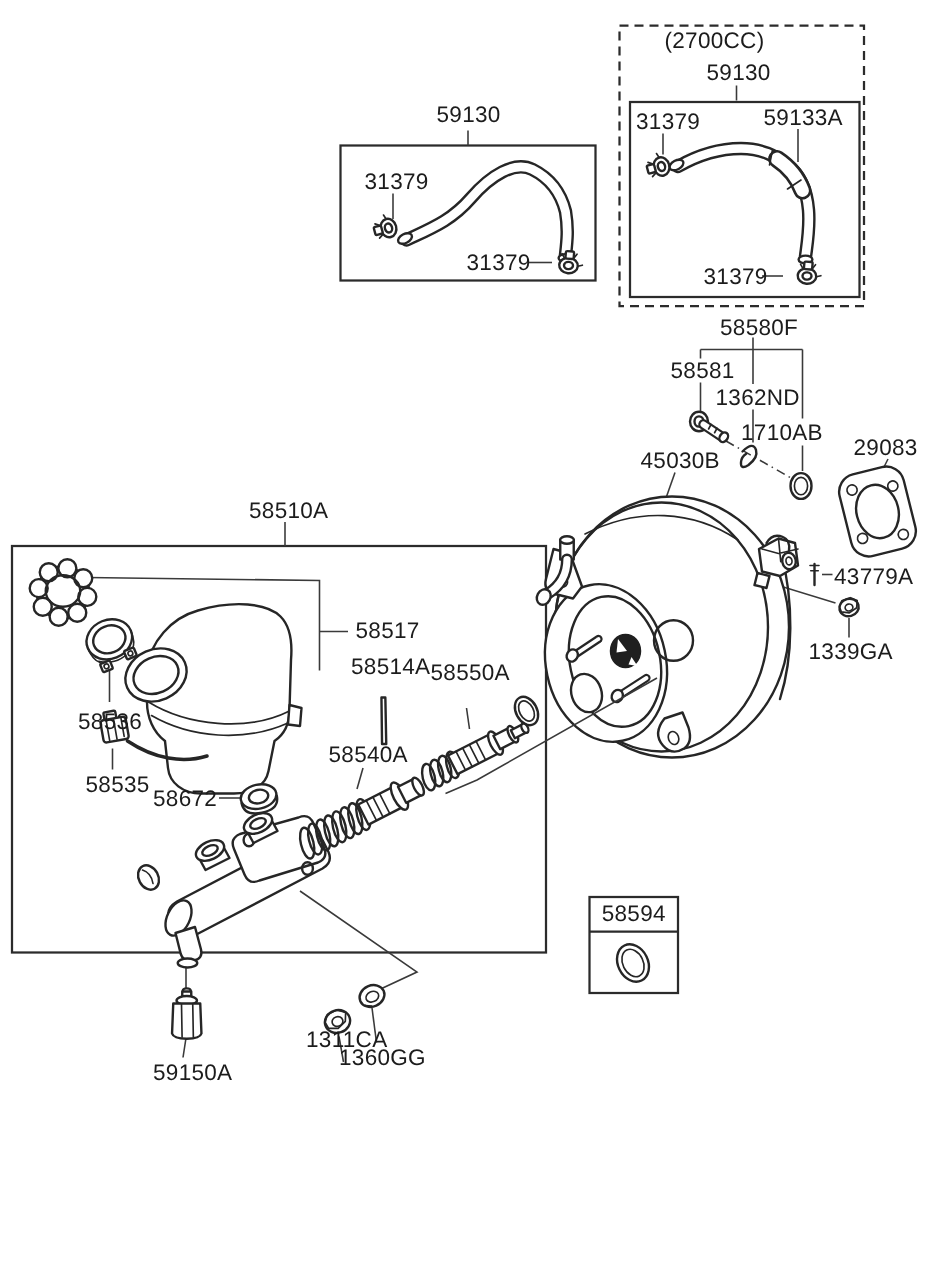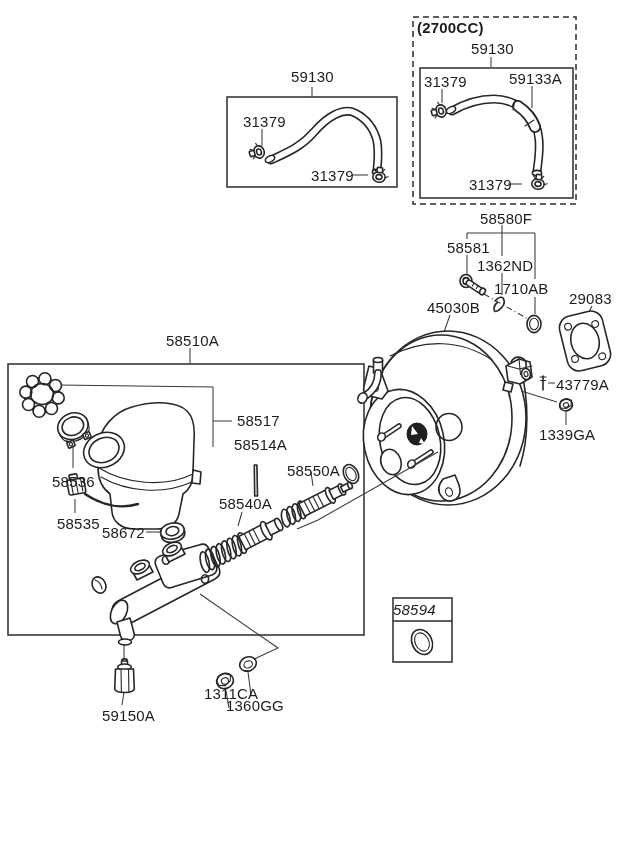--- a/index.html
+++ b/index.html
@@ -5,22 +5,22 @@
   html,body{margin:0;padding:0;}
   body{
     width:620px;height:848px;position:relative;background:#ffffff;
     font-family:"Liberation Sans","DejaVu Sans",sans-serif;
     overflow:hidden;
   }
   .lbl{
     position:absolute;font-size:15px;line-height:1.05;color:#1c1c1c;
     white-space:nowrap;letter-spacing:.2px;
   }
-  .lbl.bold{font-weight:bold;}
-  .lbl.ctr{font-style:italic;}
+  .lbl.bold{font-weight:normal;margin-left:26px;}
+  .lbl.ctr{text-align:center;}
   svg{position:absolute;left:0;top:0;}
   .ln{fill:none;stroke:#262626;stroke-width:1.6;stroke-linecap:round;stroke-linejoin:round;}
   .thin{stroke-width:1.1;}
   .wl{fill:#ffffff;stroke:#262626;stroke-width:1.6;stroke-linecap:round;stroke-linejoin:round;}
   .dk{fill:#1f1f1f;stroke:#1f1f1f;}
   .bx{fill:none;stroke:#2b2b2b;stroke-width:1.5;}
   .dsh{stroke-dasharray:6 4;}
   .ldr{fill:none;stroke:#3a3a3a;stroke-width:1.05;}
   .dadot{stroke-dasharray:6 3 1 3;}
   .da{stroke-dasharray:4 3;}
@@ -332,21 +332,21 @@
 <div class="lbl" style="left:477px;top:258px">1362ND</div>
 <div class="lbl" style="left:494px;top:281px">1710AB</div>
 <div class="lbl" style="left:427px;top:300px">45030B</div>
 <div class="lbl" style="left:569px;top:291px">29083</div>
 <div class="lbl" style="left:556px;top:377px">43779A</div>
 <div class="lbl" style="left:539px;top:427px">1339GA</div>
 
 <div class="lbl" style="left:166px;top:333px">58510A</div>
 <div class="lbl" style="left:237px;top:413px">58517</div>
 <div class="lbl" style="left:234px;top:437px">58514A</div>
-<div class="lbl" style="left:287px;top:463px">58550A</div>
+<div class="lbl" style="left:287px;top:441px">58550A</div>
 <div class="lbl" style="left:219px;top:496px">58540A</div>
 <div class="lbl" style="left:52px;top:474px">58536</div>
 <div class="lbl" style="left:57px;top:516px">58535</div>
 <div class="lbl" style="left:102px;top:525px">58672</div>
 
 <div class="lbl ctr" style="left:393px;top:602px;width:59px">58594</div>
 
 <div class="lbl" style="left:102px;top:708px">59150A</div>
 <div class="lbl" style="left:204px;top:686px">1311CA</div>
 <div class="lbl" style="left:226px;top:698px">1360GG</div>

